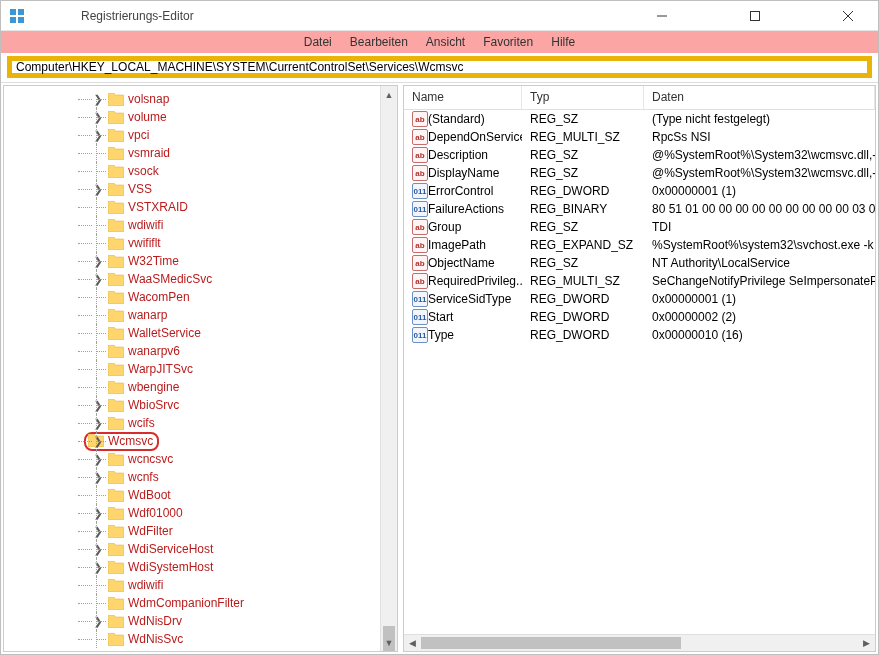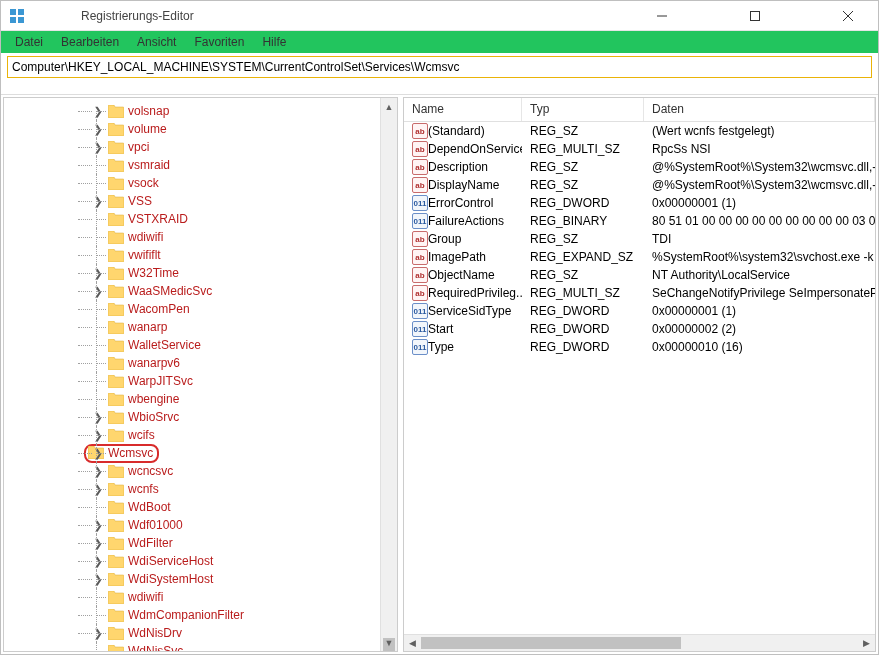--- a/index.html
+++ b/index.html
@@ -4,24 +4,24 @@
 <style>
   * { box-sizing: border-box; margin: 0; padding: 0; }
   body { font-family: "Segoe UI", Tahoma, sans-serif; font-size: 12px; color: #000; background: #fff; width: 879px; height: 655px; overflow: hidden; border: 1px solid #bfbfbf; display: flex; flex-direction: column; }
   
   .titlebar { height: 30px; display: flex; align-items: center; padding: 0 8px; background: #fff; border-bottom: 1px solid #e5e5e5; gap: 48px; }
   .titlebar .app-icon { width: 16px; height: 16px; margin-right: 8px; }
   .titlebar .title { flex: 1; color: #444; font-size: 12px; }
   .winbtn { width: 45px; height: 29px; display: flex; align-items: center; justify-content: center; color: #555; }
   .winbtn svg { width: 10px; height: 10px; }
   
-  .menubar { height: 22px; display: flex; align-items: center; padding: 0 6px; gap: 2px; background: #22c55e; }
+  .menubar { height: 22px; display: flex; align-items: center; padding: 0 6px; gap: 2px; background: #fca5a5; justify-content: center; }
   .menu-item { padding: 3px 8px; color: #333; font-size: 12px; }
   
-  .addressbar { height: 22px; margin: 3px 6px 16px 6px; border: 1px solid #eab308; display: flex; align-items: center; padding: 0 4px; font-size: 12px; color: #000; background: #fff; }
+  .addressbar { height: 22px; margin: 3px 6px 4px 6px; border: 5px solid #eab308; display: flex; align-items: center; padding: 0 4px; font-size: 12px; color: #000; background: #fff; }
   
   .main { flex: 1; display: flex; overflow: hidden; border-top: 1px solid #ddd; }
   .tree-pane { width: 395px; border: 1px solid #ccc; margin: 2px 0 2px 2px; overflow: hidden; position: relative; background: #fff; }
   .tree-inner { position: absolute; inset: 0; overflow: hidden; }
   .tree-scrollbar { position: absolute; right: 0; top: 0; bottom: 0; width: 17px; background: #f0f0f0; border-left: 1px solid #e0e0e0; }
   .tree-scrollbar .thumb { position: absolute; left: 2px; right: 2px; top: 540px; height: 30px; background: #c1c1c1; }
   .tree-scrollbar .arrow { position: absolute; left: 0; right: 0; height: 17px; display: flex; align-items: center; justify-content: center; color: #606060; font-size: 9px; }
   .tree-scrollbar .arrow.up { top: 0; }
   .tree-scrollbar .arrow.down { bottom: 0; }
   .splitter { width: 5px; cursor: col-resize; }
@@ -418,21 +418,21 @@
       <div class="col col-type">Typ</div>
       <div class="col col-data">Daten</div>
     </div>
     <div class="list-body" id="list-body">
         <div class="list-row">
           <div class="cell col-name" style="display:flex;align-items:center;">
             <span class="val-icon str">ab</span>
             <span>(Standard)</span>
           </div>
           <div class="cell col-type">REG_SZ</div>
-          <div class="cell col-data">(Wert wcnfs festgelegt)</div>
+          <div class="cell col-data">(Type nicht festgelegt)</div>
         </div>
         <div class="list-row">
           <div class="cell col-name" style="display:flex;align-items:center;">
             <span class="val-icon str">ab</span>
             <span>DependOnService</span>
           </div>
           <div class="cell col-type">REG_MULTI_SZ</div>
           <div class="cell col-data">RpcSs NSI</div>
         </div>
         <div class="list-row">

